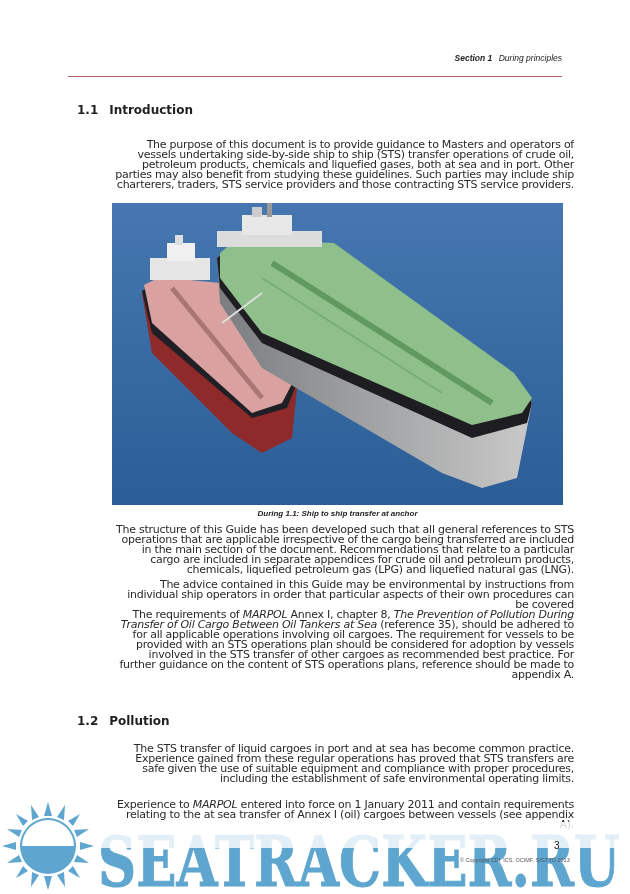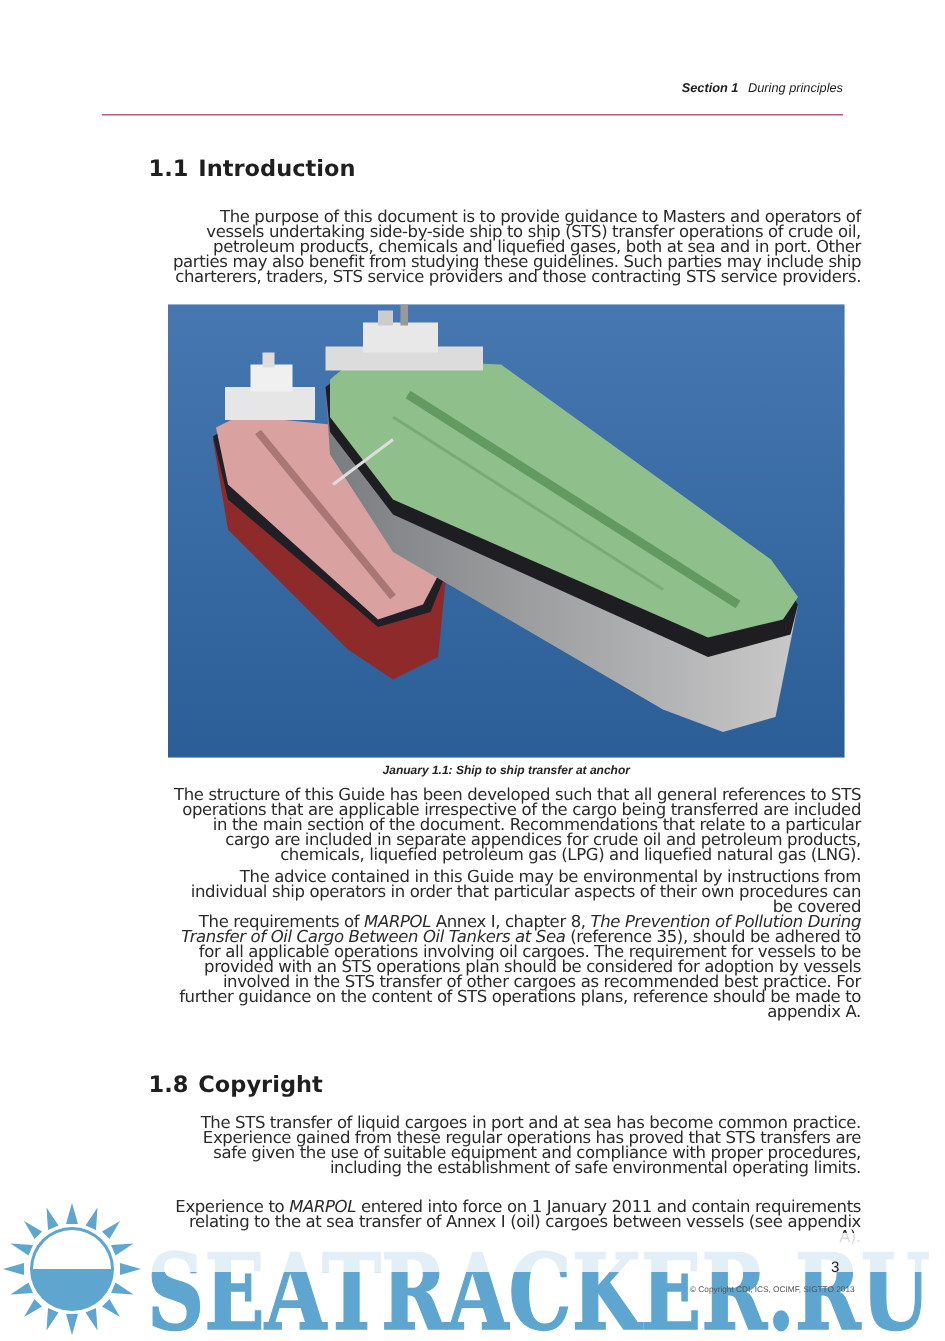--- a/index.html
+++ b/index.html
@@ -9,21 +9,21 @@
     }
     .running-header {
       position: absolute; right: 68px; top: 53px;
       font-size: 8.5px; font-style: italic; color: #222;
     }
     .running-header .sec { font-weight: bold; margin-right: 4px; }
     .header-rule {
       position: absolute; left: 68px; top: 76px; width: 494px; height: 1px; background: #b5606e;
     }
     .section-heading {
-      position: absolute; left: 99px; font-size: 15px; font-weight: bold; color: #1f1f1f;
+      position: absolute; left: 77px; font-size: 12px; font-weight: bold; color: #1f1f1f;
       font-family: "DejaVu Sans", sans-serif;
     }
     .section-heading .num { display: inline-block; width: 28px; }
     .para {
       position: absolute; left: 112px; width: 462px;
       font-size: 11px; line-height: 10px; color: #2a2a2a;
       font-family: "DejaVu Sans", sans-serif; letter-spacing: -0.25px; text-align: right;
     }
     .para i { font-style: italic; }
     .figure {
@@ -86,30 +86,30 @@
     <path d="M150 75 L330 190" stroke="#6aa06a" stroke-width="2" opacity="0.6"></path>
 
     <rect x="105" y="28" width="105" height="16" fill="#dcdcdc"></rect>
     <rect x="130" y="12" width="50" height="20" fill="#e8e8e8"></rect>
     <rect x="140" y="4" width="10" height="10" fill="#ccc"></rect>
     <rect x="155" y="0" width="5" height="14" fill="#999"></rect>
 
     <path d="M110 120 L150 90" stroke="#dddddd" stroke-width="2"></path>
   </svg>
 </div>
-<div class="caption">January 1.1: Ship to ship transfer at anchor</div>
+<div class="caption">During 1.1: Ship to ship transfer at anchor</div>
 
 <p class="para" style="top:525px; margin:0;">The structure of this Guide has been developed such that all general references to STS operations that are applicable irrespective of the cargo being transferred are included in the main section of the document. Recommendations that relate to a particular cargo are included in separate appendices for crude oil and petroleum products, chemicals, liquefied petroleum gas (LPG) and liquefied natural gas (LNG).</p>
 <p class="para" style="top:580px; margin:0;">The advice contained in this Guide may be environmental by instructions from individual ship operators in order that particular aspects of their own procedures can be covered</p>
 
 <p class="para" style="top:610px; margin:0;"><span>The requirements of </span><i>MARPOL</i><span> Annex I, chapter 8, </span><i>The Prevention of Pollution During Transfer of Oil Cargo Between Oil Tankers at Sea</i><span> (reference 35), should be adhered to for all applicable operations involving oil cargoes. The requirement for vessels to be provided with an STS operations plan should be considered for adoption by vessels involved in the STS transfer of other cargoes as recommended best practice. For further guidance on the content of STS operations plans, reference should be made to appendix A.</span></p>
 
 <div class="section-heading" style="top:714px;">
-  <span class="num">1.8</span>
-  <span>Copyright</span>
+  <span class="num">1.2</span>
+  <span>Pollution</span>
 </div>
 
 <p class="para" style="top:744px; margin:0;">The STS transfer of liquid cargoes in port and at sea has become common practice. Experience gained from these regular operations has proved that STS transfers are safe given the use of suitable equipment and compliance with proper procedures, including the establishment of safe environmental operating limits.</p>
 
 <p class="para" style="top:800px; margin:0;"><span>Experience to </span><i>MARPOL</i><span> entered into force on 1 January 2011 and contain requirements relating to the at sea transfer of Annex I (oil) cargoes between vessels (see appendix A).</span></p>
 
 <div class="watermark">
   <svg width="630" height="94" viewBox="0 0 630 94" xmlns="http://www.w3.org/2000/svg">
     <g transform="translate(48,46)">
       <g fill="#5ea6cf">

